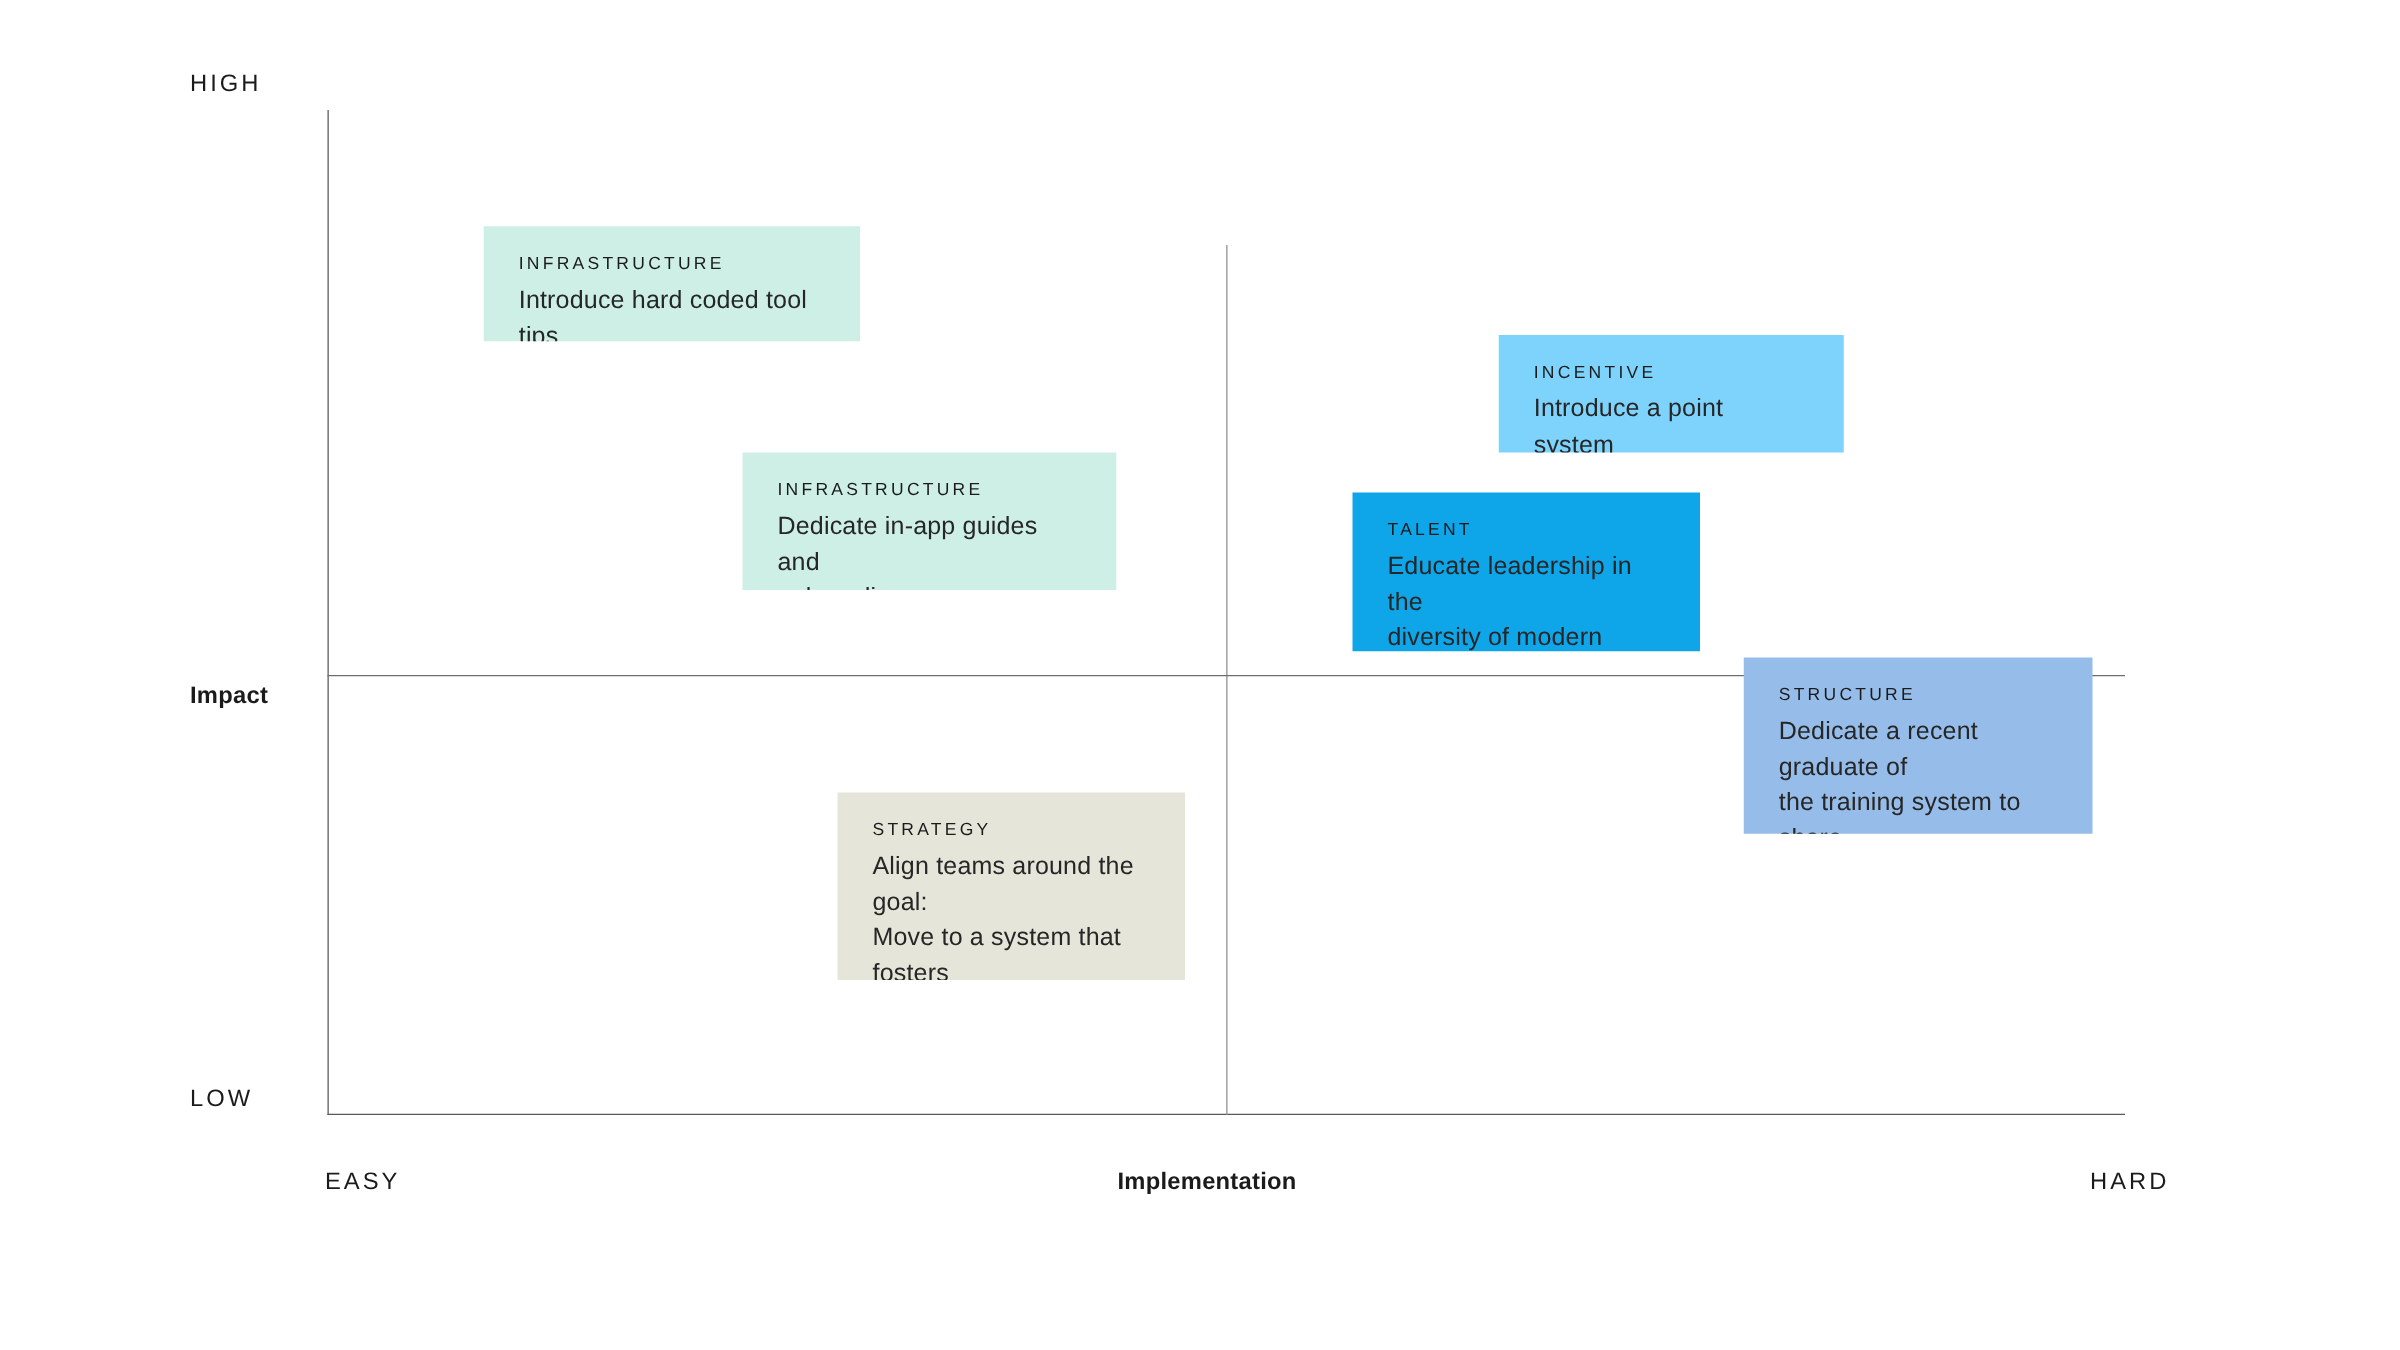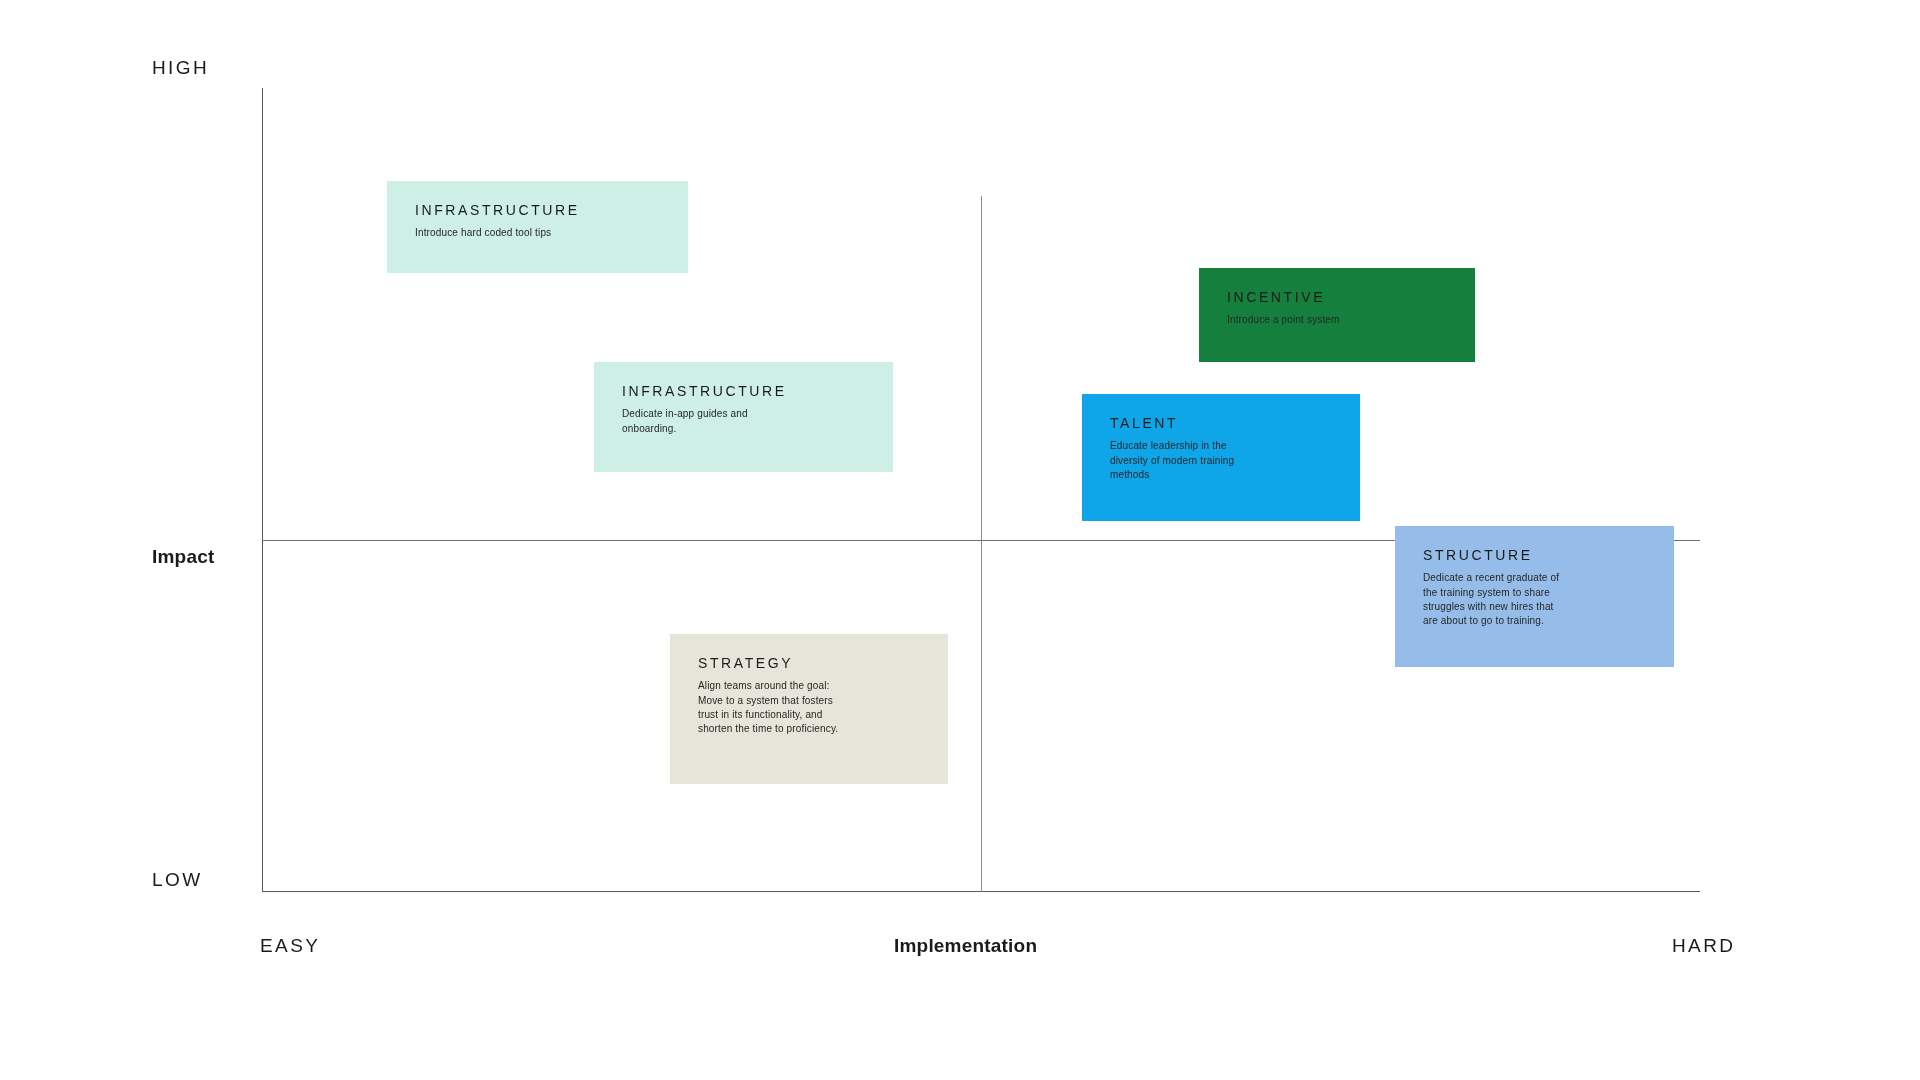--- a/index.html
+++ b/index.html
@@ -93,21 +93,21 @@
   .card-title {
     font-size: 14px;
     letter-spacing: 2.6px;
     font-weight: 400;
     color: #1b1b1b;
     margin: 0 0 8px 0;
     line-height: 1.1;
     white-space: nowrap;
   }
   .card-desc {
-    font-size: 10px;
+    font-size: 20px;
     line-height: 1.42;
     color: #262626;
     margin: 0;
     letter-spacing: 0.15px;
     white-space: pre-line;
   }
 </style>
 </head>
 <body>
 
@@ -130,21 +130,21 @@
     <div class="card-title">INFRASTRUCTURE</div>
     <div class="card-desc">Introduce hard coded tool tips</div>
   </div>
 
   <div class="card" style="left:594px; top:362px; width:299px; height:110px; background:#cdefe6;">
     <div class="card-title">INFRASTRUCTURE</div>
     <div class="card-desc">Dedicate in-app guides and
 onboarding.</div>
   </div>
 
-  <div class="card" style="left:1199px; top:268px; width:276px; height:94px; background:#15803d;">
+  <div class="card" style="left:1199px; top:268px; width:276px; height:94px; background:#7dd3fc;">
     <div class="card-title">INCENTIVE</div>
     <div class="card-desc">Introduce a point system</div>
   </div>
 
   <div class="card" style="left:1082px; top:394px; width:278px; height:127px; background:#0ea5e9;">
     <div class="card-title">TALENT</div>
     <div class="card-desc">Educate leadership in the
 diversity of modern training
 methods</div>
   </div>

